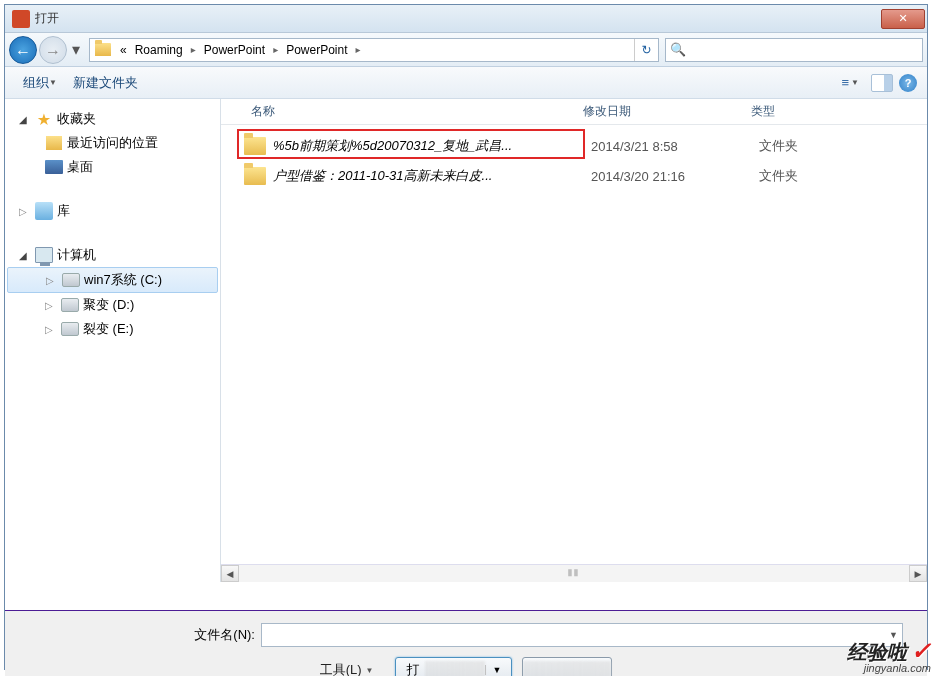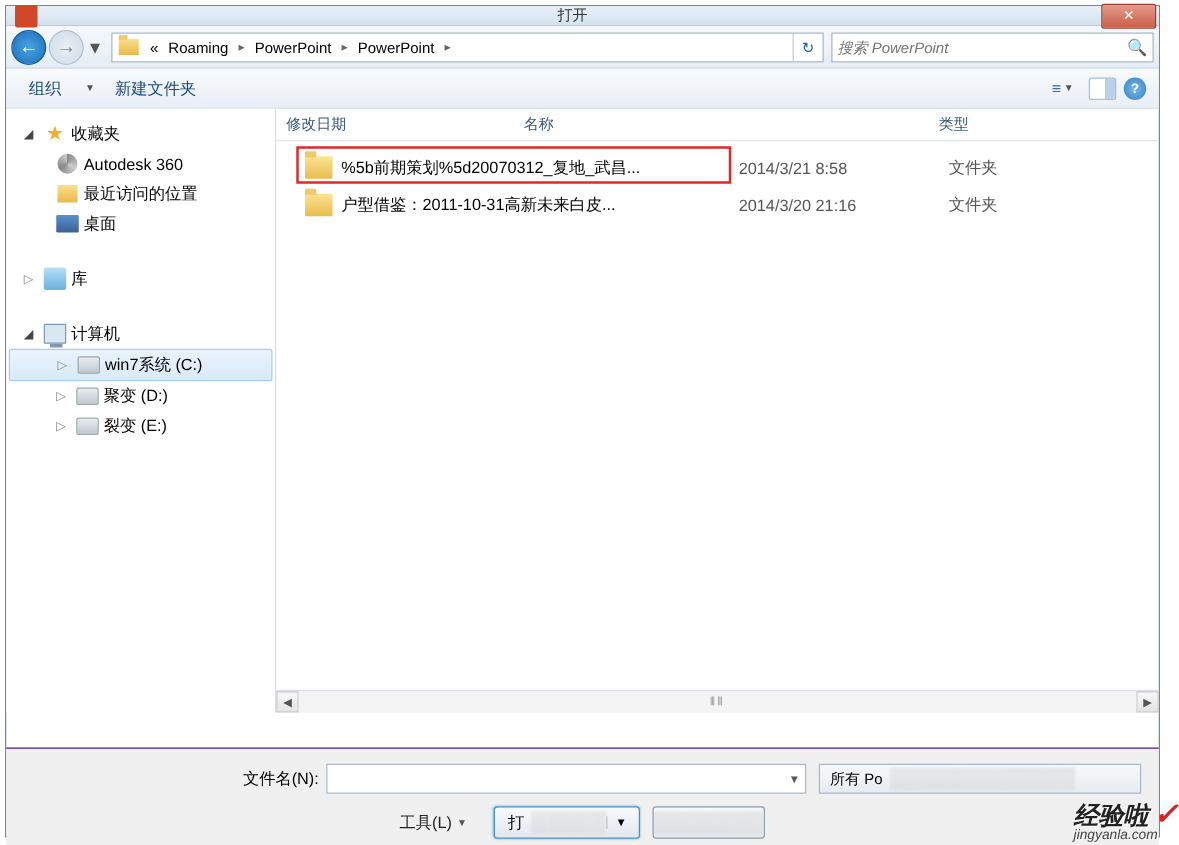--- a/index.html
+++ b/index.html
@@ -1,20 +1,20 @@
 <!DOCTYPE html>
 <html><head>
 <meta charset="utf-8">
 <style>
 * { box-sizing: border-box; margin: 0; padding: 0; font-family: "Microsoft YaHei", "Segoe UI", sans-serif; }
 body { background: #fff; width: 943px; height: 676px; overflow: hidden; position: relative; }
 
 .window { position: absolute; top: 4px; left: 4px; width: 924px; height: 666px; border: 1px solid #6b8aab; background: #fff; }
 
-.titlebar { height: 16px; background: linear-gradient(to bottom, #e8f0f7, #d4e3f0); display: flex; align-items: center; padding: 0 2px; border-bottom: 1px solid #b8c8d8; text-align: center; }
+.titlebar { height: 28px; background: linear-gradient(to bottom, #e8f0f7, #d4e3f0); display: flex; align-items: center; padding: 0 2px; border-bottom: 1px solid #b8c8d8; }
 .titlebar .app-icon { width: 18px; height: 18px; background: #d04828; margin: 0 5px; border-radius: 2px; }
 .titlebar .title-text { font-size: 12px; color: #333; flex: 1; }
 .titlebar .close-btn { width: 44px; height: 20px; background: linear-gradient(to bottom, #e49a8c, #c9604a); border: 1px solid #a04030; border-radius: 2px; display: flex; align-items: center; justify-content: center; color: #fff; font-size: 11px; cursor: pointer; }
 
 .navbar { height: 34px; background: linear-gradient(to bottom, #f5f9fc, #e4edf5); display: flex; align-items: center; padding: 2px 4px; gap: 2px; border-bottom: 1px solid #c0d0e0; }
 .nav-btn { width: 28px; height: 28px; border-radius: 50%; display: flex; align-items: center; justify-content: center; }
 .nav-back { background: radial-gradient(circle, #4ba3e0, #1a6db8); border: 1px solid #155a9a; color: #fff; cursor: pointer; }
 .nav-fwd { background: radial-gradient(circle, #e8eef4, #d0dce8); border: 1px solid #b0c0d0; color: #888; }
 .nav-dd { width: 14px; height: 20px; display: flex; align-items: center; justify-content: center; color: #555; cursor: pointer; }
 .addressbar { flex: 1; height: 24px; background: #fff; border: 1px solid #a6b8ca; display: flex; align-items: center; margin: 0 4px; font-size: 12px; }
@@ -22,21 +22,21 @@
 .folder-icon-sm { width: 16px; height: 13px; background: linear-gradient(to bottom, #fce08a, #e8b84a); border-radius: 1px 1px 0 0; position: relative; }
 .folder-icon-sm::before { content: ''; position: absolute; top: -3px; left: 0; width: 7px; height: 4px; background: #f0ca6a; border-radius: 1px 1px 0 0; }
 .addr-sep { color: #666; padding: 0 4px; font-size: 10px; }
 .addr-seg { padding: 0 4px; cursor: pointer; display: flex; align-items: center; height: 100%; }
 .addr-refresh { width: 24px; height: 22px; display: flex; align-items: center; justify-content: center; color: #2060a0; border-left: 1px solid #ccc; cursor: pointer; margin-left: auto; }
 .searchbox { width: 258px; height: 24px; background: #fff; border: 1px solid #a6b8ca; display: flex; align-items: center; padding: 0 4px; }
 .searchbox input { border: none; outline: none; flex: 1; font-size: 12px; font-style: italic; color: #888; }
 .search-icon { color: #3078c0; font-size: 13px; }
 
 .toolbar { height: 32px; background: linear-gradient(to bottom, #f8fafc, #e8eff6); display: flex; align-items: center; padding: 0 10px; border-bottom: 1px solid #d0dce8; font-size: 13px; color: #1a4878; }
-.tool-item { padding: 4px 8px; cursor: pointer; display: flex; align-items: center; gap: 19px; }
+.tool-item { padding: 4px 8px; cursor: pointer; display: flex; align-items: center; gap: 0; }
 .tool-dd { font-size: 8px; color: #555; }
 .tool-sep { flex: 1; }
 .tool-btn { padding: 3px 6px; cursor: pointer; display: flex; align-items: center; color: #3a6ea8; }
 .tool-help { width: 18px; height: 18px; border-radius: 50%; background: radial-gradient(circle, #7ab8e8, #3080c8); color: #fff; display: flex; align-items: center; justify-content: center; font-size: 11px; font-weight: bold; margin-left: 6px; cursor: pointer; }
 
 .body-area { display: flex; height: 483px; }
 
 .sidebar { width: 216px; border-right: 1px solid #d8e0e8; overflow-y: auto; padding: 8px 0; background: #fff; }
 .tree-item { display: flex; align-items: center; padding: 3px 4px 3px 14px; font-size: 13px; cursor: pointer; gap: 4px; }
 .tree-item.sub { padding-left: 40px; }
@@ -62,21 +62,21 @@
 .col-name { width: 354px; padding-left: 30px; }
 .col-date { width: 168px; }
 .col-type { width: 130px; }
 .file-rows { flex: 1; padding: 6px 0; overflow-y: auto; position: relative; }
 .file-row { height: 30px; display: flex; align-items: center; font-size: 13px; padding-left: 22px; }
 .file-row.highlighted { position: relative; }
 .red-box { position: absolute; left: 16px; top: 4px; width: 348px; height: 30px; border: 2px solid #e02828; pointer-events: none; }
 .frow-icon { width: 24px; height: 24px; margin-right: 6px; display: flex; align-items: center; justify-content: center; }
 .folder-icon-m { width: 22px; height: 18px; background: linear-gradient(to bottom, #fce490, #e8bc50); border-radius: 1px; position: relative; }
 .folder-icon-m::before { content:''; position: absolute; top: -4px; left: 0; width: 9px; height: 5px; background: #f0ca6a; border-radius: 1px 1px 0 0; }
-.frow-name { width: 318px; overflow: hidden; text-overflow: ellipsis; white-space: nowrap; }
+.frow-name { width: 318px; overflow: hidden; text-overflow: ellipsis; white-space: nowrap; font-style: italic; }
 .frow-date { width: 168px; color: #555; }
 .frow-type { color: #555; }
 
 .hbar { height: 18px; background: #f0f0f0; border-top: 1px solid #dde; display: flex; align-items: center; justify-content: center; position: relative; }
 .hbar-track { position: absolute; left: 18px; right: 18px; height: 100%; background: #f4f4f4; }
 .hbar-grip { position: absolute; left: 50%; transform: translateX(-50%); color: #888; font-size: 9px; letter-spacing: 2px; }
 .hbar-btn { width: 18px; height: 100%; background: linear-gradient(to bottom, #f8f8f8, #e4e4e4); border: 1px solid #ccc; display: flex; align-items: center; justify-content: center; font-size: 9px; color: #555; }
 .hbar-btn.r { margin-left: auto; }
 
 .footer { background: #f0f0f0; border-top: 1px solid #4c1d95; padding: 12px 14px 10px; margin-top: 28px; }
@@ -86,21 +86,21 @@
 .fname-combo input { border: none; outline: none; flex: 1; font-size: 12px; }
 .fname-dd { color: #555; font-size: 9px; cursor: pointer; }
 .filter-combo { width: 258px; height: 24px; border: 1px solid #a8b8c8; background: linear-gradient(to bottom, #f6f8fa, #e6ecf2); display: flex; align-items: center; padding: 0 8px; font-size: 12px; cursor: pointer; }
 .footer-row2 { display: flex; justify-content: center; align-items: center; gap: 10px; }
 .tools-link { font-size: 13px; color: #222; display: flex; align-items: center; gap: 4px; cursor: pointer; margin-right: 12px; }
 .btn { min-width: 90px; height: 26px; border: 1px solid #8a9aaa; background: linear-gradient(to bottom, #f8fafc, #e2e8ee); border-radius: 3px; font-size: 13px; display: flex; align-items: center; padding: 0 10px; cursor: pointer; }
 .btn.primary { border: 1px solid #4a90c0; box-shadow: 0 0 2px #6ab0e0; }
 .btn .dd { margin-left: auto; font-size: 9px; border-left: 1px solid #bbb; padding-left: 6px; }
 .btn-smudge { width: 148px; height: 18px; margin-left: 6px; background: linear-gradient(to right, rgba(200,200,200,0.3), rgba(220,220,220,0.6)); filter: blur(1px); }
 
-.watermark { position: absolute; right: 0; bottom: 2px; text-align: left; }
+.watermark { position: absolute; right: 12px; bottom: 2px; text-align: right; }
 .wm-main { font-size: 20px; font-weight: bold; color: #222; font-style: italic; display: inline-flex; align-items: baseline; text-shadow: 1px 1px 0 #fff; }
 .wm-check { color: #e02020; font-size: 24px; margin-left: 4px; }
 .wm-sub { font-size: 11px; color: #444; font-style: italic; margin-top: -4px; }
 
 .sidebar::-webkit-scrollbar { width: 16px; }
 .sidebar::-webkit-scrollbar-track { background: #f0f0f0; }
 .sidebar::-webkit-scrollbar-thumb { background: linear-gradient(to right, #e4e8ec, #c8d0d8); border: 1px solid #b0b8c0; border-radius: 2px; }
 </style>
 </head>
 <body>
@@ -124,21 +124,20 @@
       <span class="addr-seg">«</span>
       <span class="addr-seg">Roaming</span>
       <span class="addr-sep">▸</span>
       <span class="addr-seg">PowerPoint</span>
       <span class="addr-sep">▸</span>
       <span class="addr-seg">PowerPoint</span>
       <span class="addr-sep">▸</span>
       <div class="addr-refresh">↻</div>
     </div>
     <div class="searchbox">
-      <input placeholder="搜索 PowerPoint" style="">
       <span class="search-icon">🔍</span>
     </div>
   </div>
 
   <div class="toolbar">
     <div class="tool-item">
       <span>组织</span>
       <span class="tool-dd">▼</span>
     </div>
     <div class="tool-item">新建文件夹</div>
@@ -153,26 +152,20 @@
 
   <div class="body-area">
     <div class="sidebar">
       <div class="tree-item">
         <span class="tree-arrow open">◢</span>
         <span class="tree-icon star-icon">★</span>
         <span>收藏夹</span>
       </div>
       <div class="tree-item sub">
         <span class="tree-icon">
-            <span class="autodesk-icon"></span>
-          </span>
-        <span>Autodesk 360</span>
-      </div>
-      <div class="tree-item sub">
-        <span class="tree-icon">
             <span class="recent-icon"></span>
           </span>
         <span>最近访问的位置</span>
       </div>
       <div class="tree-item sub">
         <span class="tree-icon">
             <span class="desk-icon"></span>
           </span>
         <span>桌面</span>
       </div>
@@ -210,22 +203,22 @@
         <span class="tree-arrow">▷</span>
         <span class="tree-icon">
             <span class="drive-icon"></span>
           </span>
         <span>裂变 (E:)</span>
       </div>
     </div>
 
     <div class="filelist">
       <div class="col-headers">
+        <div class="col-h col-name">名称</div>
         <div class="col-h col-date">修改日期</div>
-        <div class="col-h col-name">名称</div>
         <div class="col-h col-type">类型</div>
       </div>
       <div class="file-rows">
         <div class="red-box"></div>
         <div class="file-row highlighted">
           <div class="frow-icon">
               <div class="folder-icon-m"></div>
             </div>
           <div class="frow-name">%5b前期策划%5d20070312_复地_武昌...</div>
           <div class="frow-date">2014/3/21 8:58</div>
@@ -249,24 +242,20 @@
     </div>
   </div>
 
   <div class="footer">
     <div class="footer-row">
       <div class="fname-label">文件名(N):</div>
       <div class="fname-combo">
         <input style="">
         <span class="fname-dd">▼</span>
       </div>
-      <div class="filter-combo">
-        <span>所有 Po</span>
-        <span class="btn-smudge"></span>
-      </div>
     </div>
     <div class="footer-row2">
       <div class="tools-link">
         <span>工具(L)</span>
         <span class="tool-dd">▼</span>
       </div>
       <div class="btn primary">
         <span>打</span>
         <span class="btn-smudge" style="width:60px;"></span>
         <span class="dd">▼</span>

